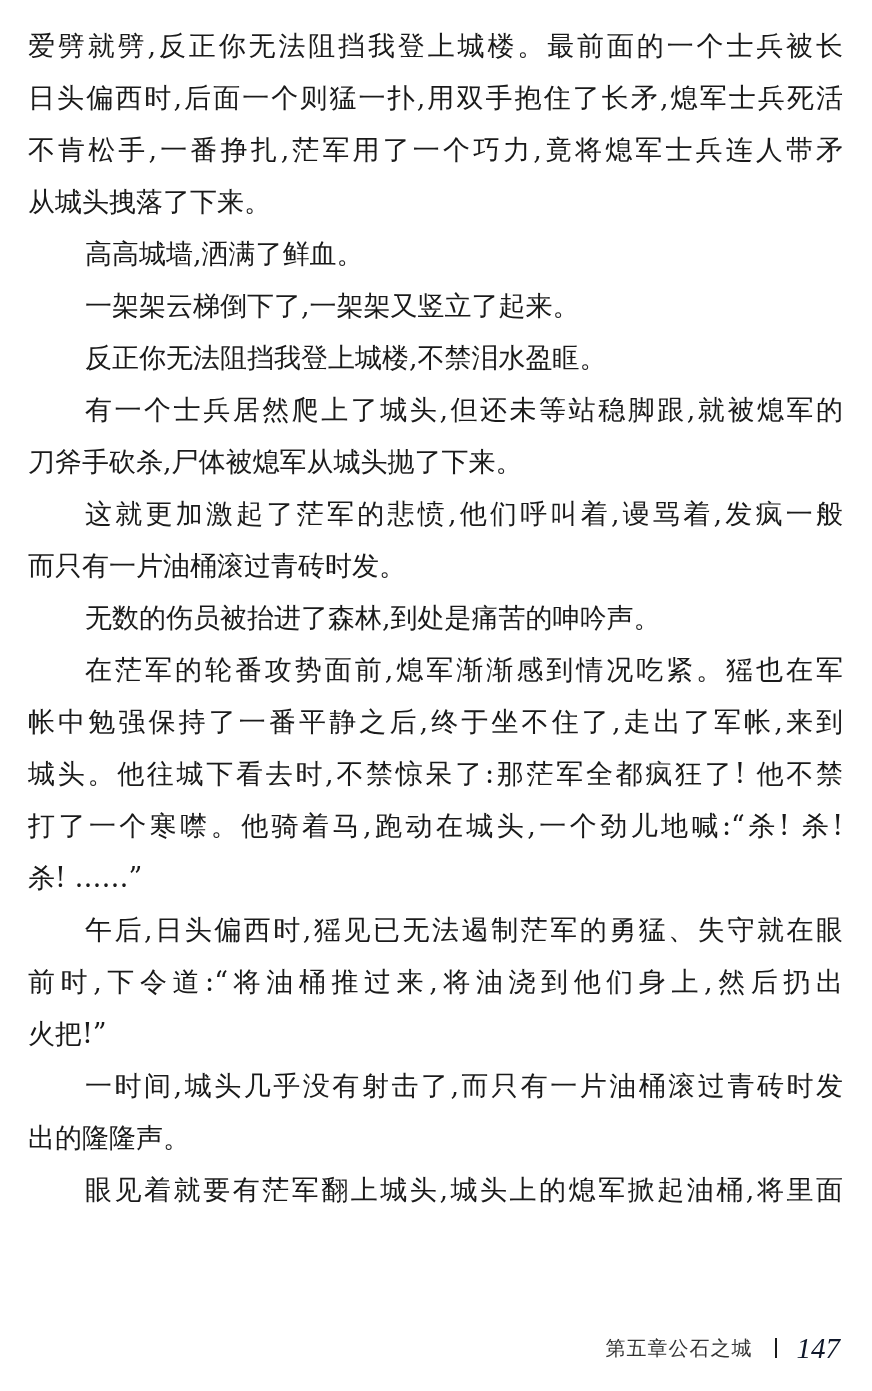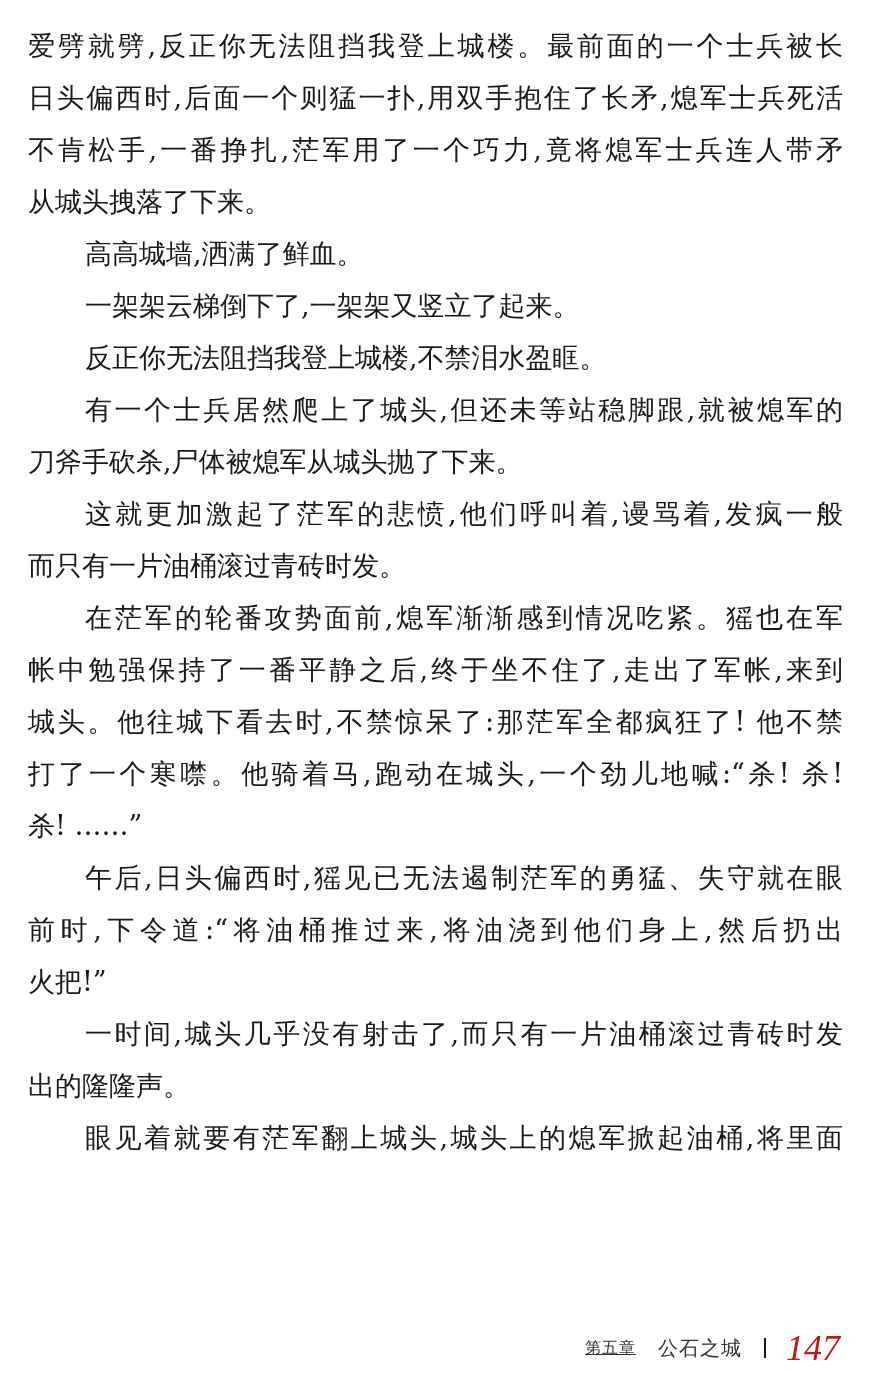--- a/index.html
+++ b/index.html
@@ -40,59 +40,58 @@
     .footer {
       position: absolute;
       right: 32px;
       top: 1328px;
       height: 40px;
       display: flex;
       align-items: center;
       color: #333333;
     }
     .footer .chapter {
-      font-size: 16px;
+      font-size: 20px;
       font-family: "DejaVu Sans", "Liberation Sans", sans-serif;
       letter-spacing: 1px;
-      text-decoration: underline;
     }
     .footer .section {
       font-size: 20px;
       font-family: Liberation Serif, serif;
-      margin-left: 22px;
       letter-spacing: 1px;
     }
     .footer .divider {
       width: 2px;
       height: 20px;
       background: #1a1a1a;
       margin: 0 20px 0 22px;
     }
     .footer .page-number {
-      font-size: 36px;
+      font-size: 29px;
       font-style: italic;
       font-family: "Liberation Serif", "DejaVu Serif", serif;
-      color: #b91c1c;
+      color: #0f172a;
     }
   </style>
 </head>
 <body>
 
 <div class="page-body">
   <div class="line">爱劈就劈,反正你无法阻挡我登上城楼。最前面的一个士兵被长</div>
   <div class="line">日头偏西时,后面一个则猛一扑,用双手抱住了长矛,熄军士兵死活</div>
   <div class="line">不肯松手,一番挣扎,茫军用了一个巧力,竟将熄军士兵连人带矛</div>
   <div class="line last">从城头拽落了下来。</div>
   <div class="line indent last">高高城墙,洒满了鲜血。</div>
   <div class="line indent last">一架架云梯倒下了,一架架又竖立了起来。</div>
   <div class="line indent last">反正你无法阻挡我登上城楼,不禁泪水盈眶。</div>
   <div class="line indent">有一个士兵居然爬上了城头,但还未等站稳脚跟,就被熄军的</div>
   <div class="line last">刀斧手砍杀,尸体被熄军从城头抛了下来。</div>
   <div class="line indent">这就更加激起了茫军的悲愤,他们呼叫着,谩骂着,发疯一般</div>
   <div class="line last">而只有一片油桶滚过青砖时发。</div>
+  <div class="line indent last">无数的伤员被抬进了森林,到处是痛苦的呻吟声。</div>
   <div class="line indent">在茫军的轮番攻势面前,熄军渐渐感到情况吃紧。猺也在军</div>
   <div class="line">帐中勉强保持了一番平静之后,终于坐不住了,走出了军帐,来到</div>
   <div class="line">城头。他往城下看去时,不禁惊呆了:那茫军全都疯狂了! 他不禁</div>
   <div class="line">打了一个寒噤。他骑着马,跑动在城头,一个劲儿地喊:“杀! 杀!</div>
   <div class="line last">杀! ……”</div>
   <div class="line indent">午后,日头偏西时,猺见已无法遏制茫军的勇猛、失守就在眼</div>
   <div class="line">前时,下令道:“将油桶推过来,将油浇到他们身上,然后扔出</div>
   <div class="line last">火把!”</div>
   <div class="line indent">一时间,城头几乎没有射击了,而只有一片油桶滚过青砖时发</div>
   <div class="line last">出的隆隆声。</div>

